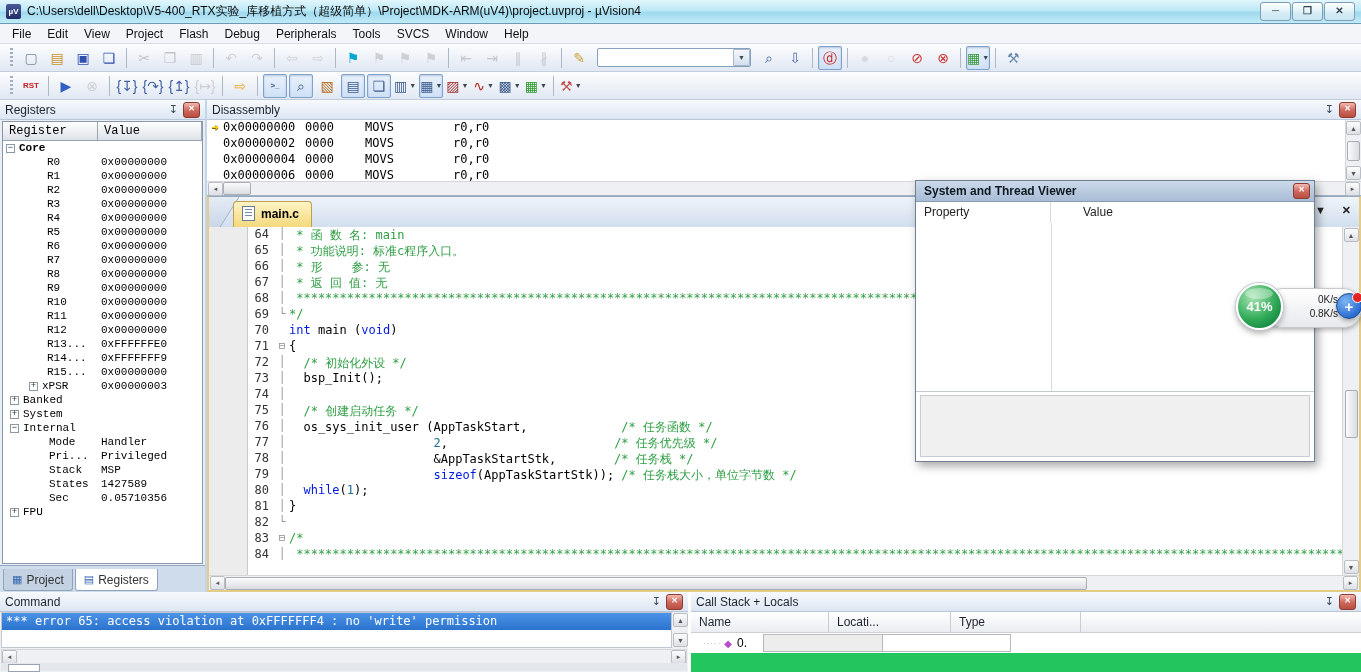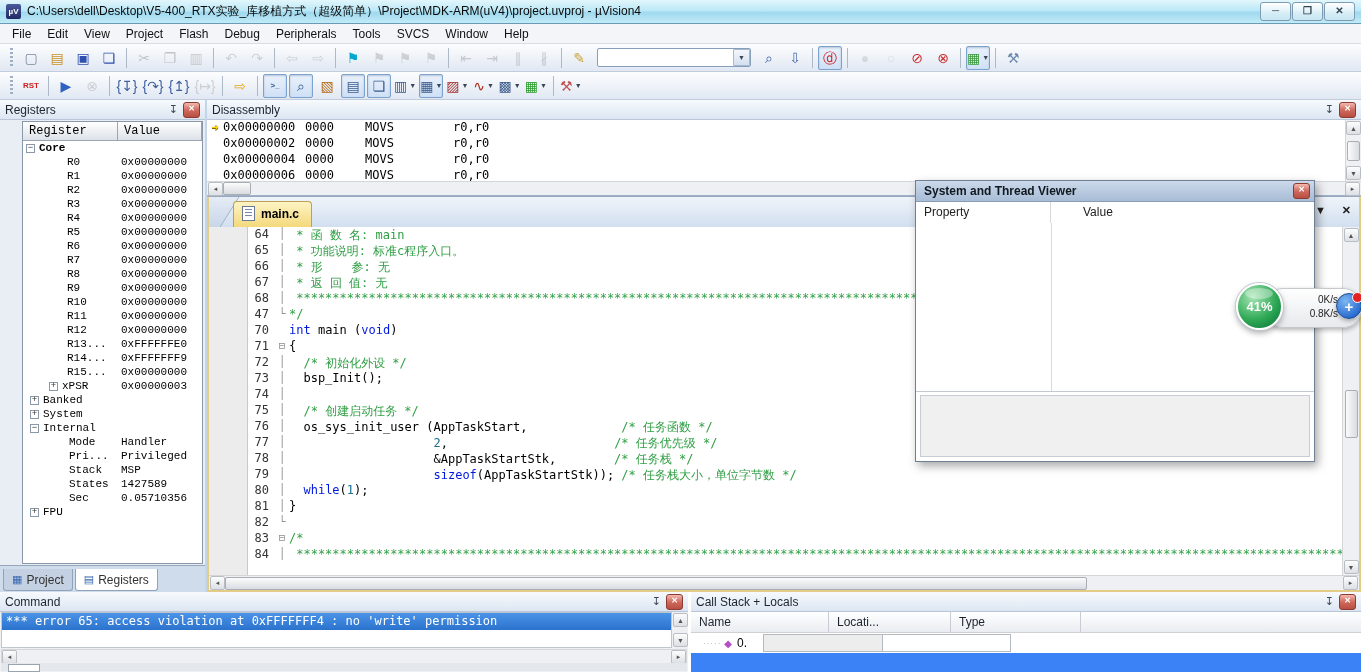--- a/index.html
+++ b/index.html
@@ -43,21 +43,21 @@
   
   .workspace{position:absolute;left:0;top:100px;width:100%;height:492px;background:#c3d5e9;}
   .phdr{height:20px;background:linear-gradient(#f7fafd,#dce6f2);border-bottom:1px solid #b8c6d8;
     display:flex;align-items:center;padding:0 5px;box-sizing:border-box;font-size:12px;color:#1c2430;}
   .phdr .spacer{flex:1;}
   .pin{color:#3c4756;font-size:11px;margin-right:5px;line-height:1;}
   .closebox{width:15px;height:14px;background:linear-gradient(#f2b9b0,#cf6a5e 50%,#b94e42);
     border:1px solid #8c3a32;border-radius:3px;color:#fff;font-size:8px;line-height:12px;text-align:center;font-weight:bold;flex:none;}
   
   #registers{position:absolute;left:0;top:0;width:205px;height:492px;background:#e9eef5;}
-  .reg-wrap{position:absolute;top:21px;left:2px;right:2px;bottom:28px;background:#fff;border:1px solid #8a97a8;overflow:hidden;margin-left:20px;}
+  .reg-wrap{position:absolute;top:21px;left:2px;right:2px;bottom:28px;background:#fff;border:1px solid #8a97a8;overflow:hidden;}
   .reg-cols{display:flex;height:19px;}
   .gh{box-sizing:border-box;height:19px;background:linear-gradient(#ffffff,#dde1e8);
     border:1px solid #9aa4b2;border-top:none;border-left:none;padding:2px 6px;
     font:12px "Liberation Mono",monospace;}
   .gh:first-child{width:95px;border-left:none;}
   .gh:last-child{flex:1;}
   .rrow{position:relative;height:14px;line-height:14px;font:11px "Liberation Mono",monospace;white-space:nowrap;display:flex;align-items:center;}
   .rpad{display:inline-block;height:1px;flex:none;}
   .rexp{display:inline-flex;width:9px;height:9px;box-sizing:border-box;border:1px solid #8a98a8;background:#fff;
     font-size:9px;line-height:7px;align-items:center;justify-content:center;margin-right:4px;color:#333;flex:none;}
@@ -117,21 +117,21 @@
     display:flex;align-items:center;padding:0 1px;box-sizing:border-box;}
   
   #command{position:absolute;left:0;top:592px;width:688px;height:80px;background:#eef0f3;}
   .cmd-body{position:absolute;left:1px;right:16px;top:20px;height:36px;background:#fff;border:1px solid #c0c6cf;box-sizing:border-box;overflow:hidden;}
   .cmd-line{font:12px "DejaVu Sans Mono",monospace;height:17px;line-height:17px;padding:0 4px;white-space:pre;}
   .cmd-line.selected{background:linear-gradient(#4c94e8,#2a72cc);color:#fff;}
   .cmd-vscroll{position:absolute;right:0;top:20px;height:36px;width:15px;display:flex;flex-direction:column;justify-content:space-between;align-items:center;padding:1px 0;box-sizing:border-box;background:#eef0f3;}
   .cmd-hscroll{position:absolute;left:1px;right:1px;top:57px;height:13px;background:#eef0f3;border:1px solid #d4d6da;display:flex;align-items:center;}
   .cmd-input{position:absolute;left:1px;right:1px;top:71px;height:8px;background:#e4e7ec;}
   .cmd-input i{position:absolute;left:7px;top:1px;width:30px;height:6px;background:#fff;border:1px solid #9aa4b0;display:block;}
-  #callstack{position:absolute;left:691px;top:592px;width:670px;height:80px;background:#3b82f6;}
+  #callstack{position:absolute;left:691px;top:592px;width:670px;height:80px;background:#22c55e;}
   .cs-h{display:flex;height:20px;border-bottom:1px solid #d0d0d0;background:linear-gradient(#ffffff,#e9ecf1);}
   .cs-hc{box-sizing:border-box;padding:3px 8px;border-right:1px solid #c8ccd4;font-size:12px;color:#1c2430;}
   .cs-row{display:flex;align-items:center;height:20px;font-size:12px;background:#fff;}
   .tree-dots{color:#b5b5b5;font-size:8px;letter-spacing:1px;padding-left:12px;}
   .diamond{color:#b44fc8;font-size:10px;margin:0 5px 0 3px;}
   .cs-cell{box-sizing:border-box;height:18px;border:1px solid #b5bac2;}
   .cs-loc{width:120px;background:#ededed;margin-left:16px;}
   .cs-type{width:128px;background:#fff;border-left:none;}
   
   #stv{position:absolute;left:915px;top:180px;width:398px;height:280px;background:#fff;
@@ -838,21 +838,21 @@
             <code><span class="tok-cm"> * 返 回 值: 无</span></code>
           </div>
 
           <div class="cline">
             <span class="lnum">68</span>
             <span class="fold">│</span>
             <code><span class="tok-cm"> ******************************************************************************************************************************************************</span></code>
           </div>
 
           <div class="cline">
-            <span class="lnum">47</span>
+            <span class="lnum">69</span>
             <span class="fold">└</span>
             <code><span class="tok-cm">*/</span></code>
           </div>
 
           <div class="cline">
             <span class="lnum">70</span>
             <span class="fold"></span>
             <code><span class="tok-kw">int</span><span class="tok-tx"> main (</span><span class="tok-kw">void</span><span class="tok-tx">)</span></code>
           </div>
 

